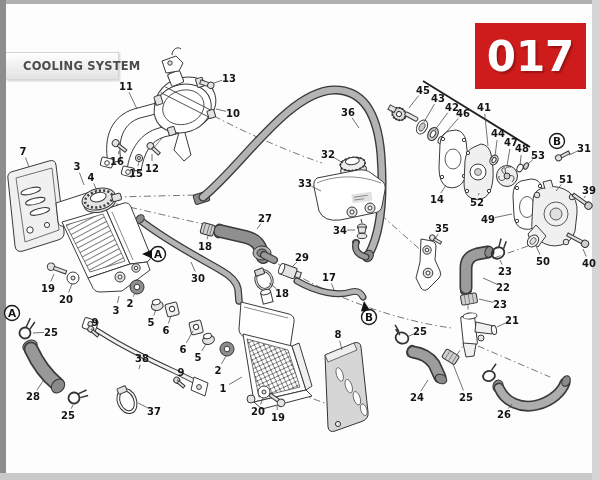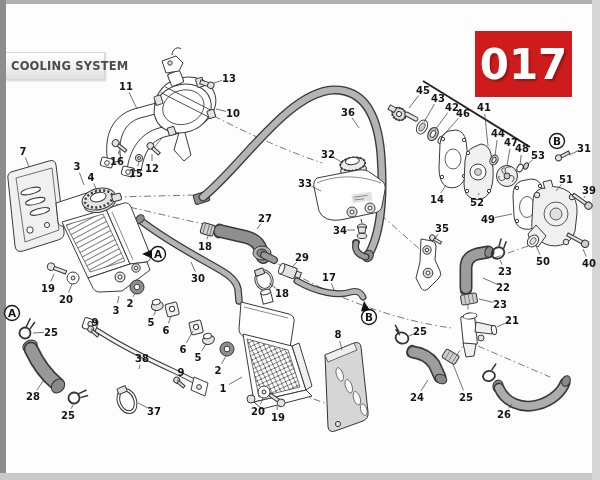--- a/index.html
+++ b/index.html
@@ -8,27 +8,27 @@
   .w{fill:#ffffff;stroke:#3a3a3a;stroke-width:1;}
   .g1{fill:#e3e3e3;stroke:#3a3a3a;stroke-width:1;}
   .g2{fill:#f0f0f0;stroke:#3a3a3a;stroke-width:1;}
   .ho{fill:none;stroke:#3a3a3a;stroke-linecap:round;stroke-linejoin:round;}
   .hi{fill:none;stroke-linecap:round;stroke-linejoin:round;}
   .dd{stroke:#555;stroke-width:.8;fill:none;stroke-dasharray:7 3 1.5 3;}
   .thin{stroke:#444;stroke-width:.7;fill:none;}
   text.callout{font-family:"DejaVu Sans",sans-serif;font-weight:bold;font-size:10px;fill:#141414;}
   text.mletter{font-family:"DejaVu Sans",sans-serif;font-weight:bold;font-size:10.5px;fill:#141414;}
   line.leader{stroke:#444;stroke-width:.75;}
-  .title-tab{position:absolute;left:6px;top:52px;width:99px;height:28px;
+  .title-tab{position:absolute;left:6px;top:52px;width:113px;height:28px;
     background:linear-gradient(#ffffff,#e2e2e2);border:1px solid #d6d6d6;border-left:none;
     box-shadow:1px 1px 2px rgba(0,0,0,.18);display:flex;align-items:center;box-sizing:border-box;
-    padding-left:5px;font-size:11.5px;font-weight:600;color:#4c4c4c;letter-spacing:.2px;white-space:nowrap;}
-  .page-badge{position:absolute;left:475px;top:23px;width:97px;height:66px;background:#ce1c1c;
+    padding-left:17px;font-size:11.5px;font-weight:600;color:#4c4c4c;letter-spacing:.2px;white-space:nowrap;}
+  .page-badge{position:absolute;left:475px;top:23px;width:111px;height:66px;background:#ce1c1c;
     display:flex;align-items:center;justify-content:center;color:#fff;font-weight:bold;font-size:42px;
-    text-shadow:2px 2px 2px rgba(60,0,0,.35);margin-top:8px;}
+    text-shadow:2px 2px 2px rgba(60,0,0,.35);}
 </style>
 </head>
 <body>
 
 <div class="stage">
 
 <svg id="diagram" width="600" height="480" viewBox="0 0 600 480">
   <defs>
     <pattern id="hx" width="5" height="5" patternUnits="userSpaceOnUse" patternTransform="rotate(62)">
       <rect width="5" height="5" fill="#ffffff"></rect>

